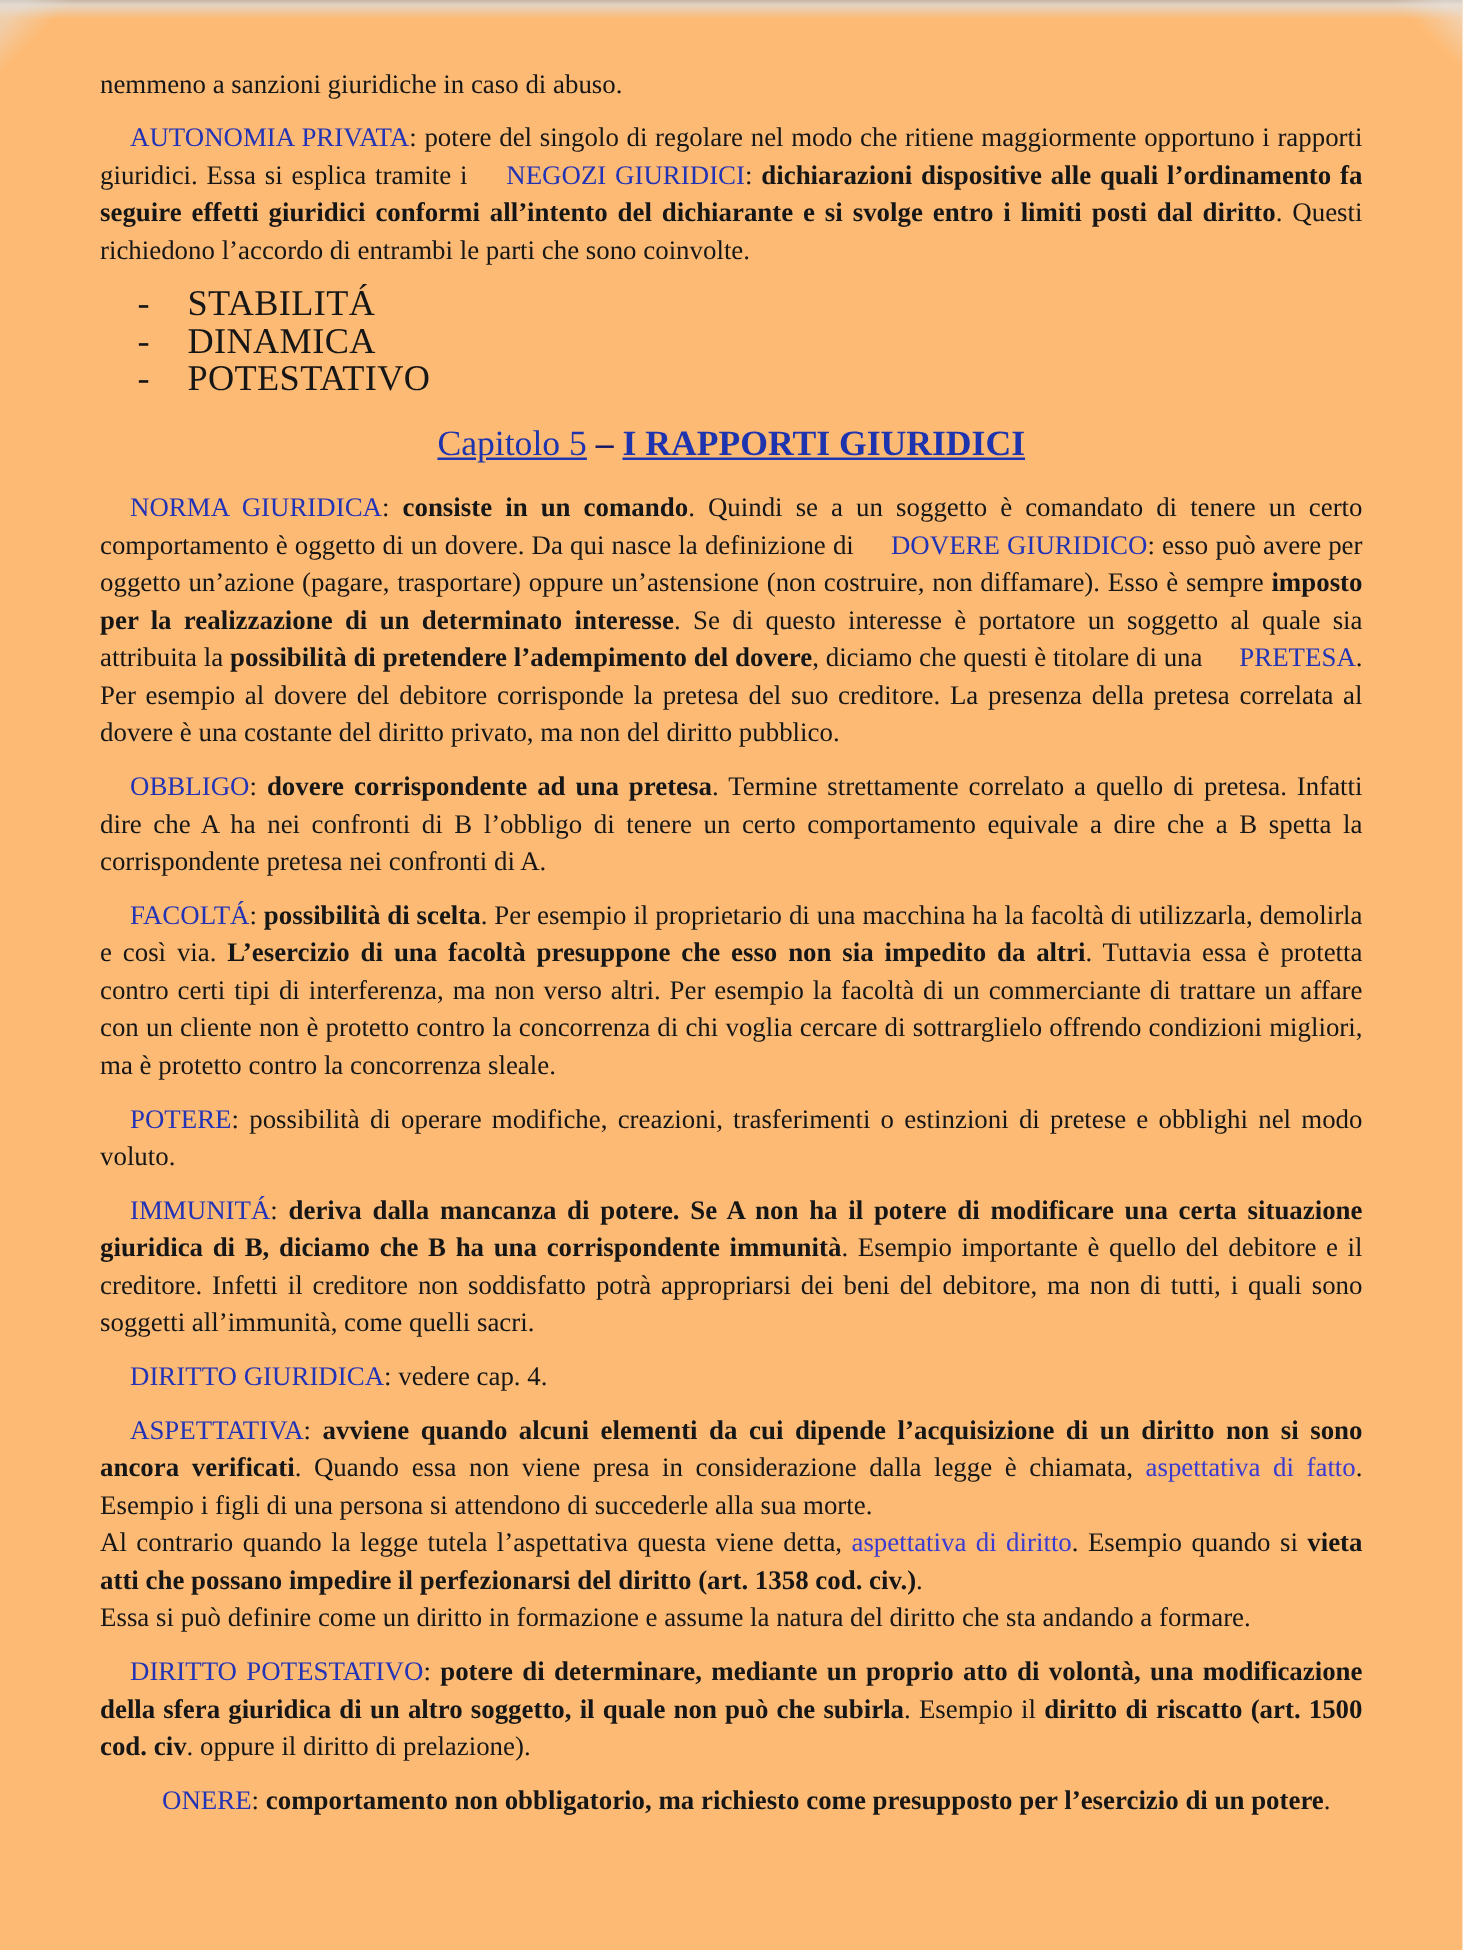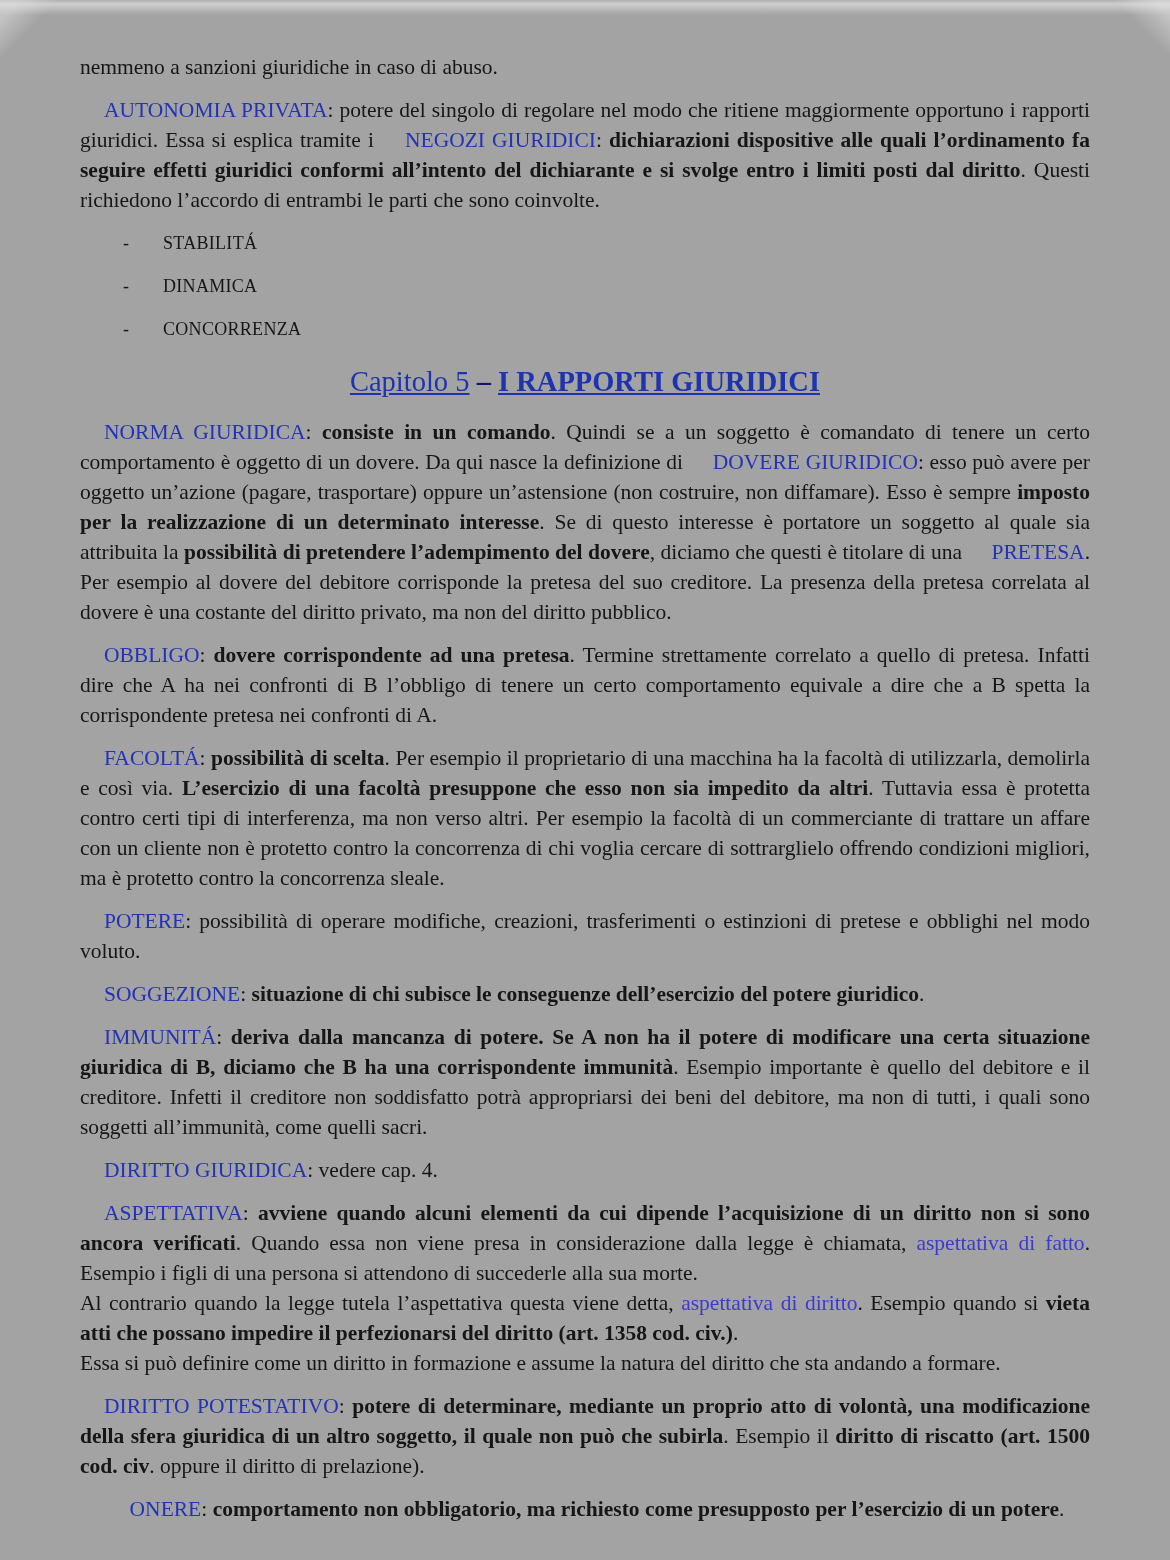--- a/index.html
+++ b/index.html
@@ -1,21 +1,21 @@
 <!DOCTYPE html>
 <html style="--text-color: #161616; --cap-blue: #2333b5; --link-blue: #3b3bd1; --title-blue: #1e33ae; --dash-color: #141466;"><head>
 <meta charset="utf-8">
 <style>
   html, body { margin: 0; padding: 0; background: #ffffff; }
   .page {
     position: relative;
     width: 1170px;
     height: 1560px;
     box-sizing: border-box;
-    background: #a3a3a3;
+    background: #fdba74;
     padding: 52px 80px 0 80px;
     font-family: "Liberation Serif", serif;
     font-size: 21.5px;
     line-height: 30px;
     color: var(--text-color, #161616);
     overflow: hidden;
   }
   .scan-edge {
     position: absolute;
     top: 0; left: 0; right: 0;
@@ -30,23 +30,23 @@
   .scan-corner-left  { left: 0;  background: linear-gradient(135deg, #e3e3e3 0 14px, rgba(255,255,255,0) 42px); }
   .scan-corner-right { right: 0; background: linear-gradient(225deg, #e9e9e9 0 10px, rgba(255,255,255,0) 40px); }
 
   .para { margin: 0 0 13px 0; text-align: justify; }
   .para.center { text-align: center; }
 
   .dash-list { list-style: none; margin: 2px 0 18px 30px; padding: 0; }
   .dash-list li {
     position: relative;
     padding-left: 40px;
-    margin: 13px;
+    margin: 0;
     line-height: 30px;
-    font-size: 18px;
+    font-size: 29px;
     letter-spacing: 0.3px;
   }
   .dash-list li::before { content: "-"; position: absolute; left: 0; top: 0; }
 
   .chapter-title {
     text-align: center;
     margin: 20px 0 17px 0;
     font-size: 28.5px;
     line-height: 36px;
     font-weight: normal;
@@ -68,28 +68,27 @@
   <div class="scan-edge"></div>
   <div class="scan-corner-left"></div>
   <div class="scan-corner-right"></div>
 
   <p class="para"><span class="r-n">nemmeno a sanzioni giuridiche in caso di abuso.</span></p>
   <p class="para"><span class="r-head">AUTONOMIA PRIVATA</span><span class="r-n">: potere del singolo di regolare nel modo che ritiene maggiormente opportuno i rapporti giuridici. Essa si esplica tramite i </span><span class="r-head">NEGOZI GIURIDICI</span><span class="r-n">: </span><span class="r-b">dichiarazioni dispositive alle quali l’ordinamento fa seguire effetti giuridici conformi all’intento del dichiarante e si svolge entro i limiti posti dal diritto</span><span class="r-n">. Questi richiedono l’accordo di entrambi le parti che sono coinvolte.</span></p>
 
   <ul class="dash-list">
       <li>STABILITÁ</li>
       <li>DINAMICA</li>
-      <li>CONCORRENZA</li>
+      <li>POTESTATIVO</li>
     </ul>
 
   <h2 class="chapter-title"><span class="r-tu">Capitolo 5</span><span class="r-tdash"> – </span><span class="r-tbu">I RAPPORTI GIURIDICI</span></h2>
 
   <p class="para"><span class="r-head">NORMA GIURIDICA</span><span class="r-n">: </span><span class="r-b">consiste in un comando</span><span class="r-n">. Quindi se a un soggetto è comandato di tenere un certo comportamento è oggetto di un dovere. Da qui nasce la definizione di </span><span class="r-head">DOVERE GIURIDICO</span><span class="r-n">: esso può avere per oggetto un’azione (pagare, trasportare) oppure un’astensione (non costruire, non diffamare). Esso è sempre </span><span class="r-b">imposto per la realizzazione di un determinato interesse</span><span class="r-n">. Se di questo interesse è portatore un soggetto al quale sia attribuita la </span><span class="r-b">possibilità di pretendere l’adempimento del dovere</span><span class="r-n">, diciamo che questi è titolare di una </span><span class="r-head">PRETESA</span><span class="r-n">. Per esempio al dovere del debitore corrisponde la pretesa del suo creditore. La presenza della pretesa correlata al dovere è una costante del diritto privato, ma non del diritto pubblico.</span></p>
   <p class="para"><span class="r-head">OBBLIGO</span><span class="r-n">: </span><span class="r-b">dovere corrispondente ad una pretesa</span><span class="r-n">. Termine strettamente correlato a quello di pretesa. Infatti dire che A ha nei confronti di B l’obbligo di tenere un certo comportamento equivale a dire che a B spetta la corrispondente pretesa nei confronti di A.</span></p>
   <p class="para"><span class="r-head">FACOLTÁ</span><span class="r-n">: </span><span class="r-b">possibilità di scelta</span><span class="r-n">. Per esempio il proprietario di una macchina ha la facoltà di utilizzarla, demolirla e così via. </span><span class="r-b">L’esercizio di una facoltà presuppone che esso non sia impedito da altri</span><span class="r-n">. Tuttavia essa è protetta contro certi tipi di interferenza, ma non verso altri. Per esempio la facoltà di un commerciante di trattare un affare con un cliente non è protetto contro la concorrenza di chi voglia cercare di sottrarglielo offrendo condizioni migliori, ma è protetto contro la concorrenza sleale.</span></p>
   <p class="para"><span class="r-head">POTERE</span><span class="r-n">: possibilità di operare modifiche, creazioni, trasferimenti o estinzioni di pretese e obblighi nel modo voluto.</span></p>
-  <p class="para"><span class="r-head">SOGGEZIONE</span><span class="r-n">: </span><span class="r-b">situazione di chi subisce le conseguenze dell’esercizio del potere giuridico</span><span class="r-n">.</span></p>
   <p class="para"><span class="r-head">IMMUNITÁ</span><span class="r-n">: </span><span class="r-b">deriva dalla mancanza di potere. Se A non ha il potere di modificare una certa situazione giuridica di B, diciamo che B ha una corrispondente immunità</span><span class="r-n">. Esempio importante è quello del debitore e il creditore. Infetti il creditore non soddisfatto potrà appropriarsi dei beni del debitore, ma non di tutti, i quali sono soggetti all’immunità, come quelli sacri.</span></p>
   <p class="para"><span class="r-head">DIRITTO GIURIDICA</span><span class="r-n">: vedere cap. 4.</span></p>
   <p class="para"><span class="r-head">ASPETTATIVA</span><span class="r-n">: </span><span class="r-b">avviene quando alcuni elementi da cui dipende l’acquisizione di un diritto non si sono ancora verificati</span><span class="r-n">. Quando essa non viene presa in considerazione dalla legge è chiamata, </span><span class="r-link">aspettativa di fatto</span><span class="r-n">. Esempio i figli di una persona si attendono di succederle alla sua morte.</span><br><span class="r-n">Al contrario quando la legge tutela l’aspettativa questa viene detta, </span><span class="r-link">aspettativa di diritto</span><span class="r-n">. Esempio quando si </span><span class="r-b">vieta atti che possano impedire il perfezionarsi del diritto (art. 1358 cod. civ.)</span><span class="r-n">.</span><br><span class="r-n">Essa si può definire come un diritto in formazione e assume la natura del diritto che sta andando a formare.</span></p>
   <p class="para"><span class="r-head">DIRITTO POTESTATIVO</span><span class="r-n">: </span><span class="r-b">potere di determinare, mediante un proprio atto di volontà, una modificazione della sfera giuridica di un altro soggetto, il quale non può che subirla</span><span class="r-n">. Esempio il </span><span class="r-b">diritto di riscatto (art. 1500 cod. civ</span><span class="r-n">. oppure il diritto di prelazione).</span></p>
   <p class="para center"><span class="r-head">ONERE</span><span class="r-n">: </span><span class="r-b">comportamento non obbligatorio, ma richiesto come presupposto per l’esercizio di un potere</span><span class="r-n">.</span><br></p>
 </div>
 
 </body></html>

